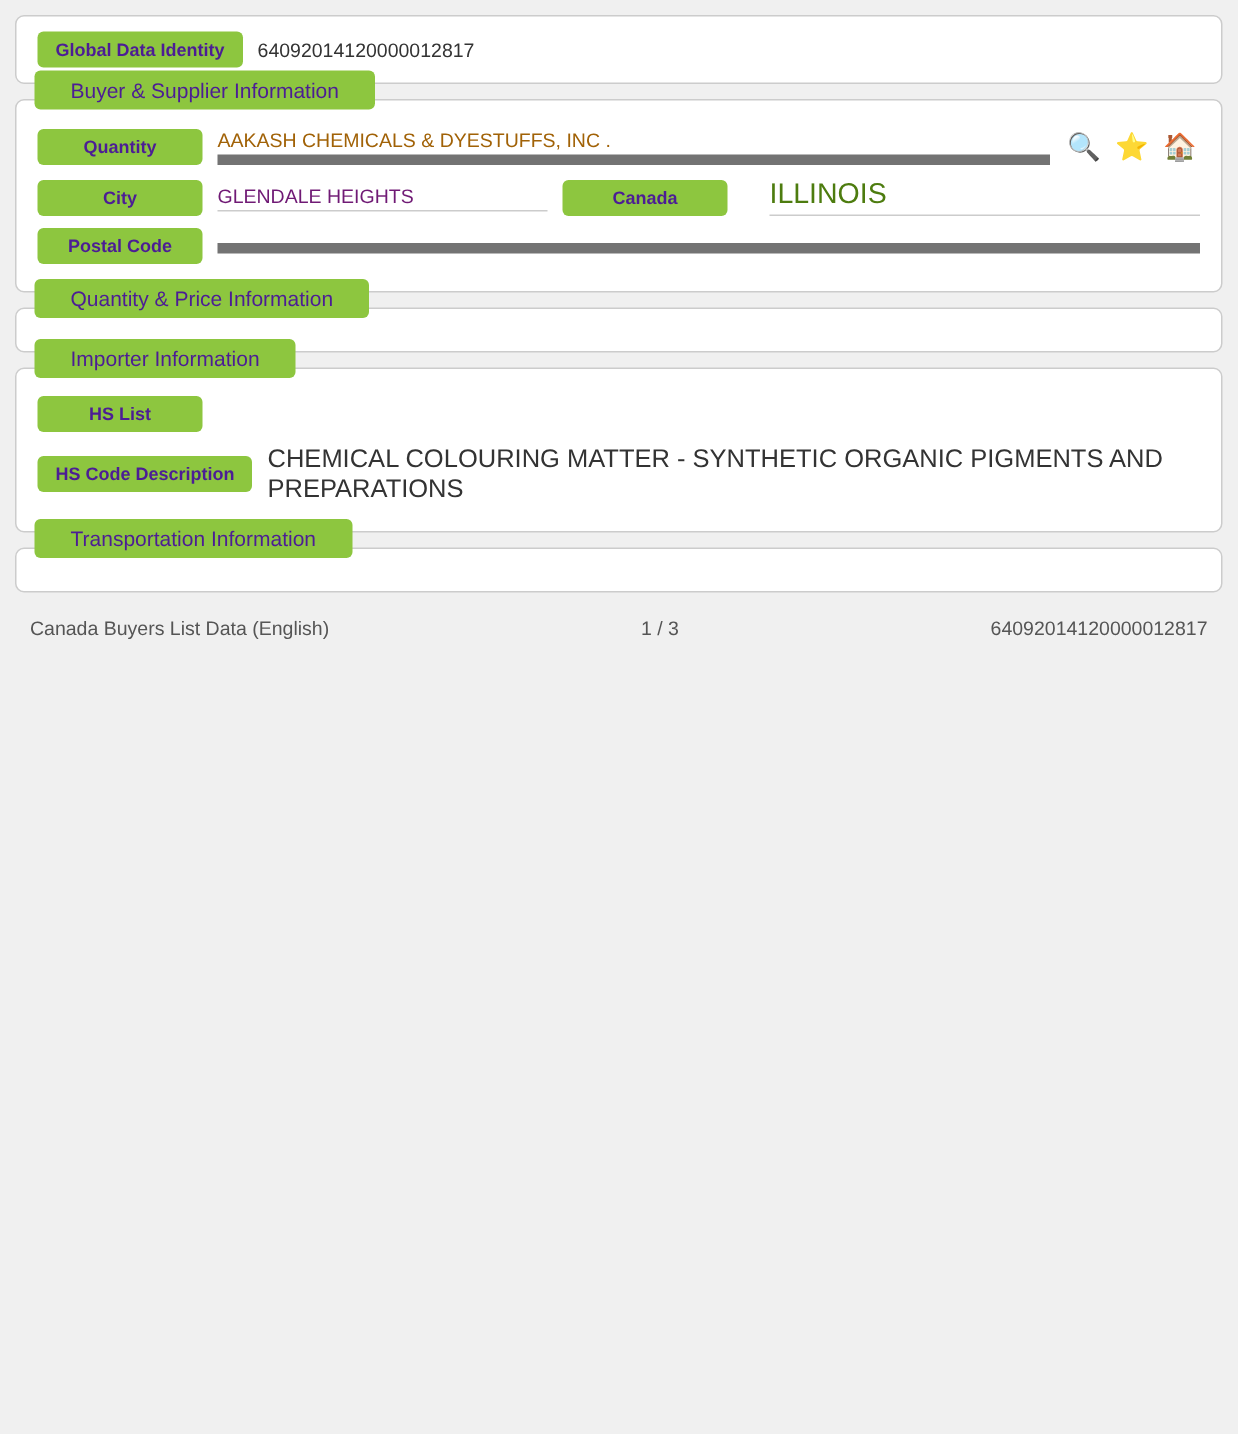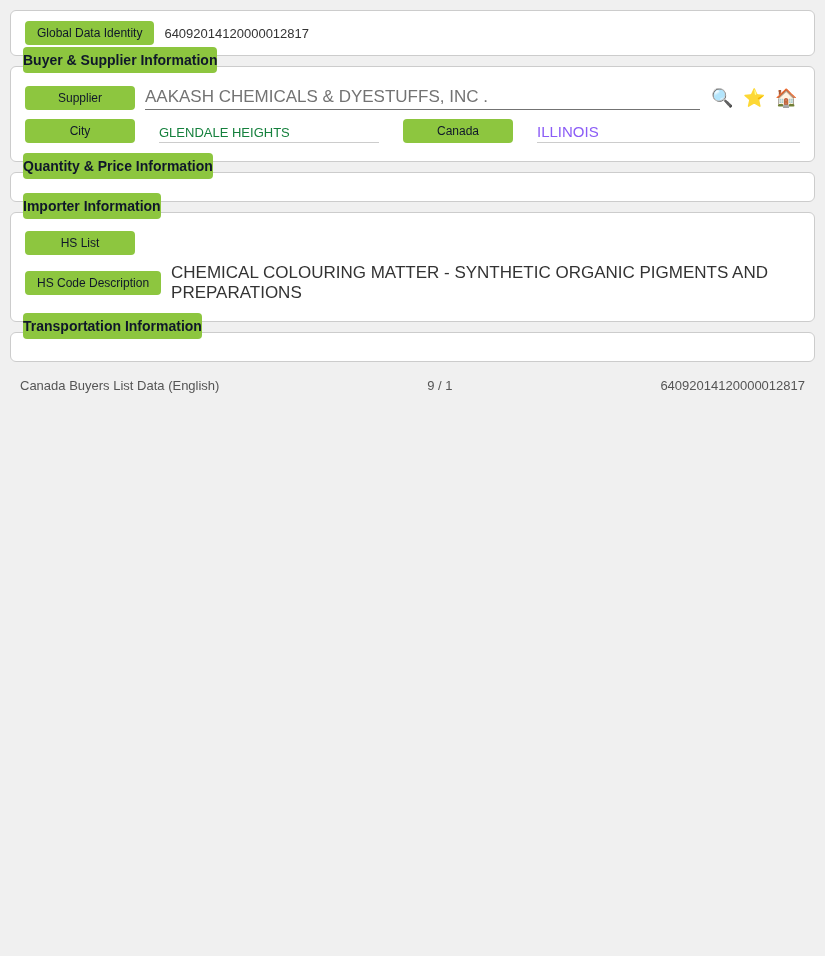--- a/index.html
+++ b/index.html
@@ -15,40 +15,40 @@
       background: #fff;
       border: 1px solid #ccc;
       border-radius: 6px;
       padding: 10px 14px;
       margin-bottom: 10px;
     }
 
     .section-header {
       display: inline-block;
       background: #8dc63f;
-      color: #0f172a;
-      font-weight: bold;
+      color: #4c1d95;
+      font-weight: normal;
       font-size: 14px;
-      padding: 5px 0;
+      padding: 5px 24px;
       border-radius: 4px;
       margin-bottom: 12px;
       margin-top: -18px;
       position: relative;
     }
 
     .global-row {
       display: flex;
       align-items: center;
       gap: 10px;
     }
 
     .label-badge {
       background: #8dc63f;
-      color: #0f172a;
-      font-weight: normal;
+      color: #4c1d95;
+      font-weight: bold;
       padding: 5px 12px;
       border-radius: 4px;
       font-size: 12px;
       white-space: nowrap;
       min-width: 110px;
       text-align: center;
       display: inline-block;
     }
 
     .value-text {
@@ -59,24 +59,24 @@
 
     .field-row {
       display: flex;
       align-items: center;
       margin-bottom: 8px;
       gap: 10px;
     }
 
     .field-value {
       flex: 1;
-      border-bottom: 1px solid #737373;
+      border-bottom: 7px solid #737373;
       padding-bottom: 2px;
-      font-size: 17px;
-      color: #737373;
+      font-size: 13px;
+      color: #a16207;
     }
 
     .icons-row {
       display: flex;
       gap: 6px;
       align-items: center;
       margin-left: auto;
     }
 
     .icon-circle {
@@ -84,40 +84,41 @@
       height: 26px;
       display: flex;
       align-items: center;
       justify-content: center;
       font-size: 18px;
       cursor: pointer;
     }
 
     .city-state-row {
       display: flex;
-      align-items: flex-end;
-      gap: 24px;
+      align-items: center;
+      gap: 10px;
       margin-bottom: 8px;
     }
 
     .city-value {
       flex: 1;
       border-bottom: 1px solid #ccc;
       padding-bottom: 2px;
       font-size: 13px;
-      color: #15803d;
+      color: #701a75;
       max-width: 220px;
     }
 
     .state-value {
       flex: 1;
       border-bottom: 1px solid #ccc;
       padding-bottom: 2px;
-      font-size: 15px;
-      color: #8b5cf6;
+      font-size: 19px;
+      color: #4d7c0f;
+      margin-left: 18px;
     }
 
     .footer-bar {
       display: flex;
       justify-content: space-between;
       align-items: center;
       padding: 6px 10px;
       font-size: 13px;
       color: #555;
       margin-top: 4px;
@@ -154,36 +155,40 @@
     <span class="value-text">64092014120000012817</span>
   </div>
 </div>
 
 <div class="section-wrapper">
   <div class="section-header-wrap">
     <span class="section-header">Buyer &amp; Supplier Information</span>
   </div>
 
   <div class="field-row">
-    <span class="label-badge">Supplier</span>
+    <span class="label-badge">Quantity</span>
     <span class="field-value">AAKASH CHEMICALS &amp; DYESTUFFS, INC .</span>
     <div class="icons-row">
       <span class="icon-circle">🔍</span>
       <span class="icon-circle">⭐</span>
       <span class="icon-circle">🏠</span>
     </div>
   </div>
 
   <div class="city-state-row">
     <span class="label-badge">City</span>
     <span class="city-value">GLENDALE HEIGHTS</span>
     <span class="label-badge">Canada</span>
     <span class="state-value">ILLINOIS</span>
   </div>
 
+  <div class="field-row">
+    <span class="label-badge">Postal Code</span>
+    <span class="field-value"></span>
+  </div>
 </div>
 
 <div class="section-wrapper">
   <div class="section-header-wrap">
     <span class="section-header">Quantity &amp; Price Information</span>
   </div>
 </div>
 
 <div class="section-wrapper">
   <div class="section-header-wrap">
@@ -202,15 +207,15 @@
 </div>
 
 <div class="section-wrapper">
   <div class="section-header-wrap">
     <span class="section-header">Transportation Information</span>
   </div>
 </div>
 
 <div class="footer-bar">
   <span>Canada Buyers List Data (English)</span>
-  <span>9 / 1</span>
+  <span>1 / 3</span>
   <span>64092014120000012817</span>
 </div>
 
 </body></html>

